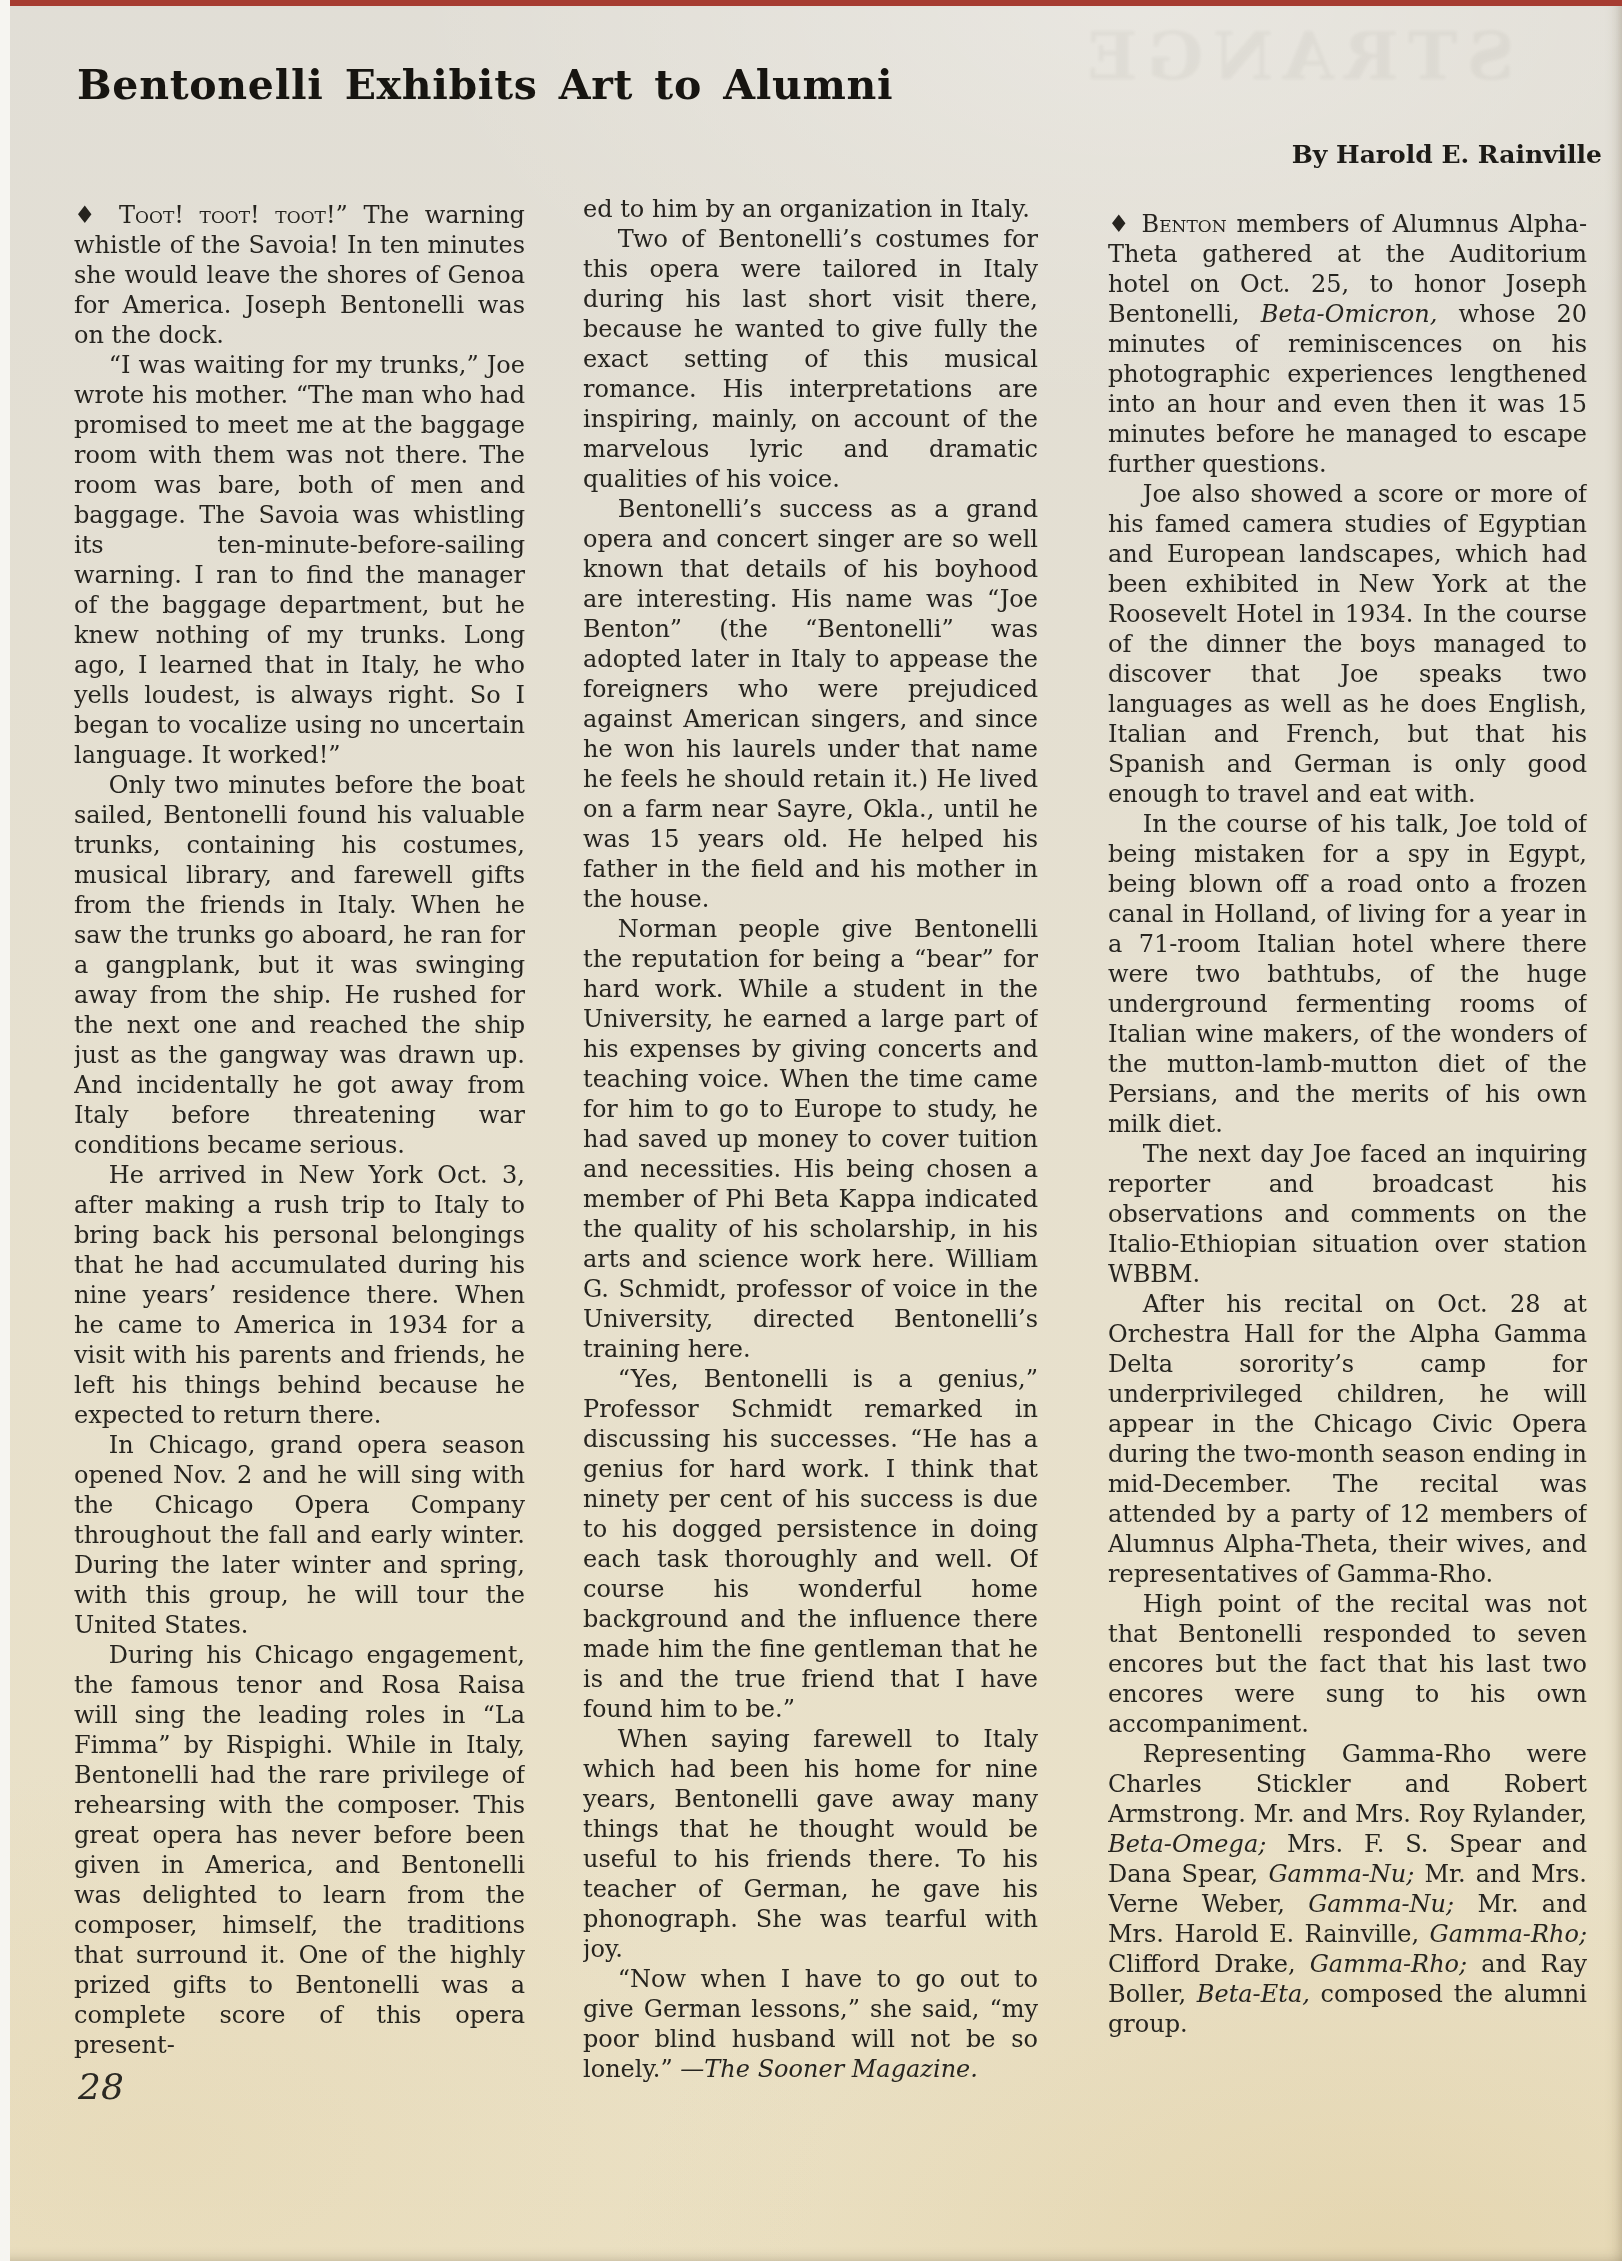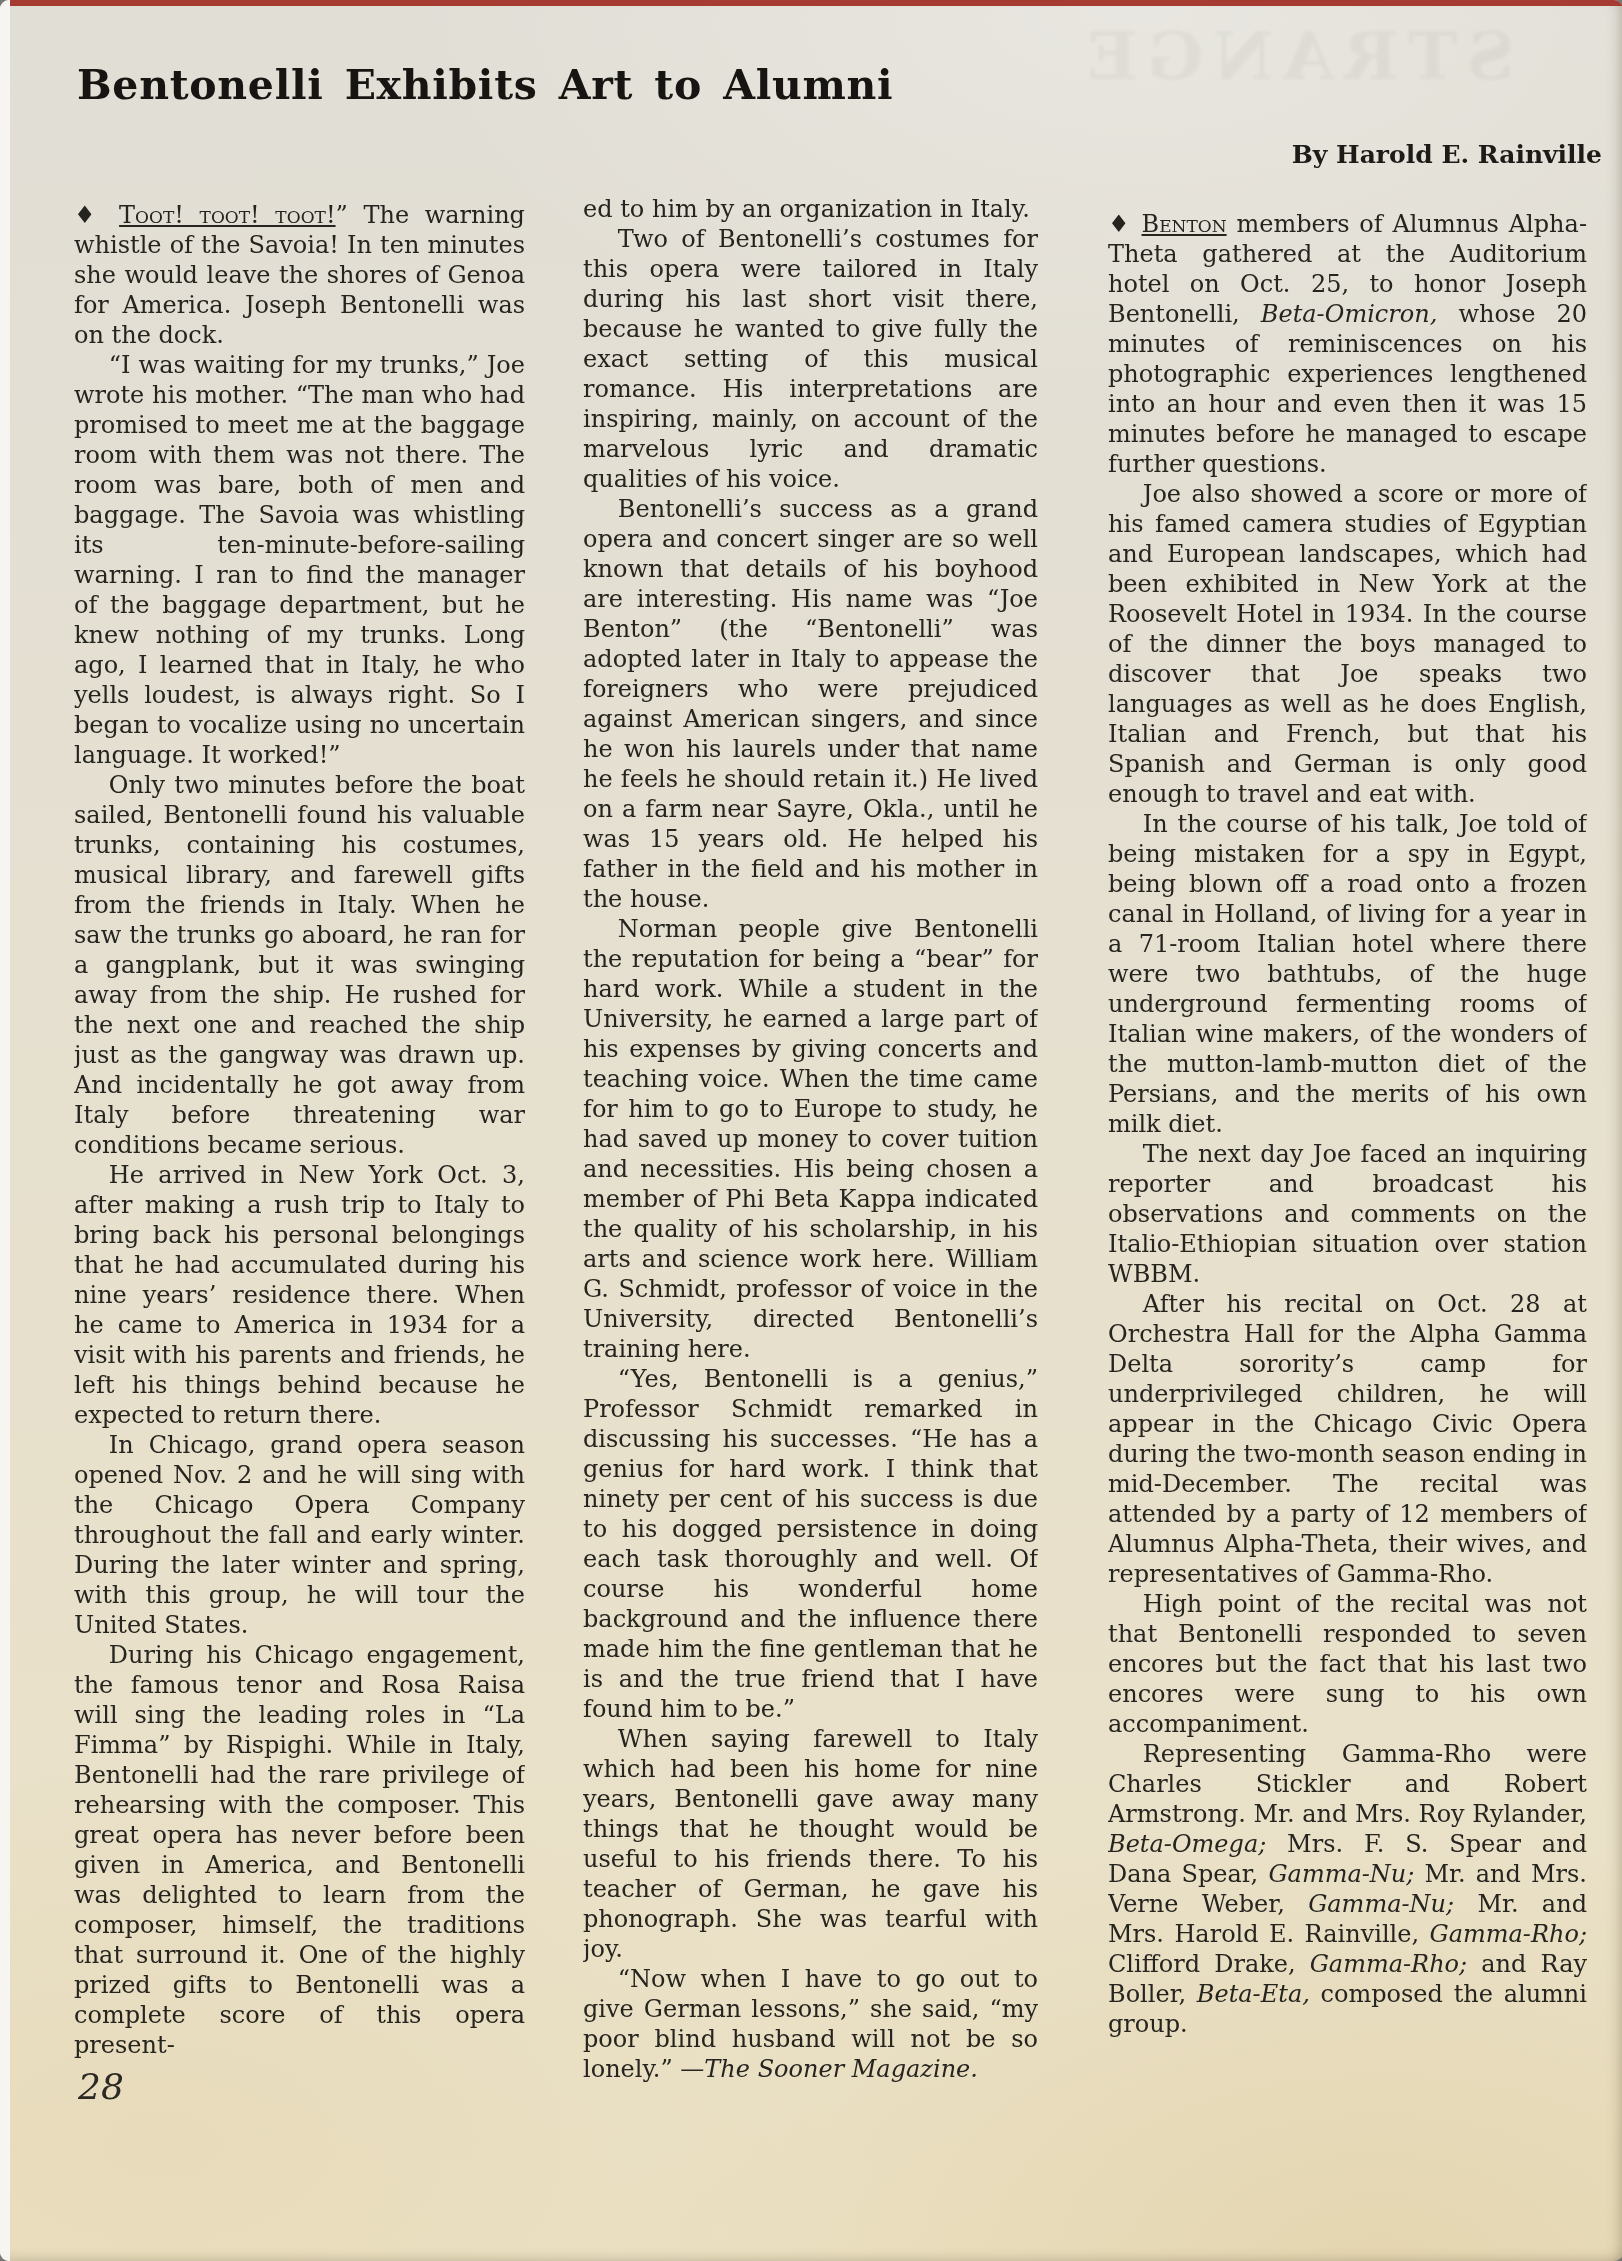--- a/index.html
+++ b/index.html
@@ -19,21 +19,20 @@
     margin:0 auto;
     overflow:hidden;
     background:
       radial-gradient(1094px 615px at 85% 100%, rgba(214,188,130,.30), rgba(214,188,130,0) 70%),
       radial-gradient(957px 547px at 10% 95%, rgba(220,198,150,.22), rgba(220,198,150,0) 70%),
       radial-gradient(1231px 684px at 70% 0%, rgba(255,255,255,.25), rgba(255,255,255,0) 60%),
       linear-gradient(180deg, var(--paper_top) 0%, var(--paper_mid) 48%, var(--paper_bottom) 100%);
     font-family:"DejaVu Serif","Liberation Serif",serif;
     color:var(--ink);
     box-shadow:inset -9.6px 0 15px -8.2px rgba(90,75,50,.35), inset 0 -6.8px 12.3px -6.8px rgba(90,75,50,.25);
-    border-radius:9px;
   }
   .edge-left{
     position:absolute;left:0;top:0;width:9.6px;height:100%;
     background:var(--edge_white);
   }
   .edge-top{
     position:absolute;left:9.6px;right:0;top:0;height:6.2px;
     background:var(--edge_red);
   }
   .ghost{
@@ -65,21 +64,21 @@
     position:absolute;
     font-size:24px;line-height:30px;
     text-align:justify;
     overflow:hidden;
   }
   #col1{left:74px;top:200px;width:451px;max-height:1874px;}
   #col2{left:583px;top:194px;width:455px;max-height:1894px;}
   #col3{left:1108px;top:209px;width:479px;max-height:1935px;}
   .para{margin:0;}
   .para.indent{text-indent:1.45em;}
-  .sc{font-variant:small-caps;text-decoration:underline;}
+  .sc{font-variant:small-caps;}
   .page-number{
     position:absolute;left:78px;top:2066px;
     font-size:36px;font-style:italic;color:#2b2923;
   }
 </style>
 </head>
 <body>
 
 <div id="page">
   <div class="edge-left"></div>

